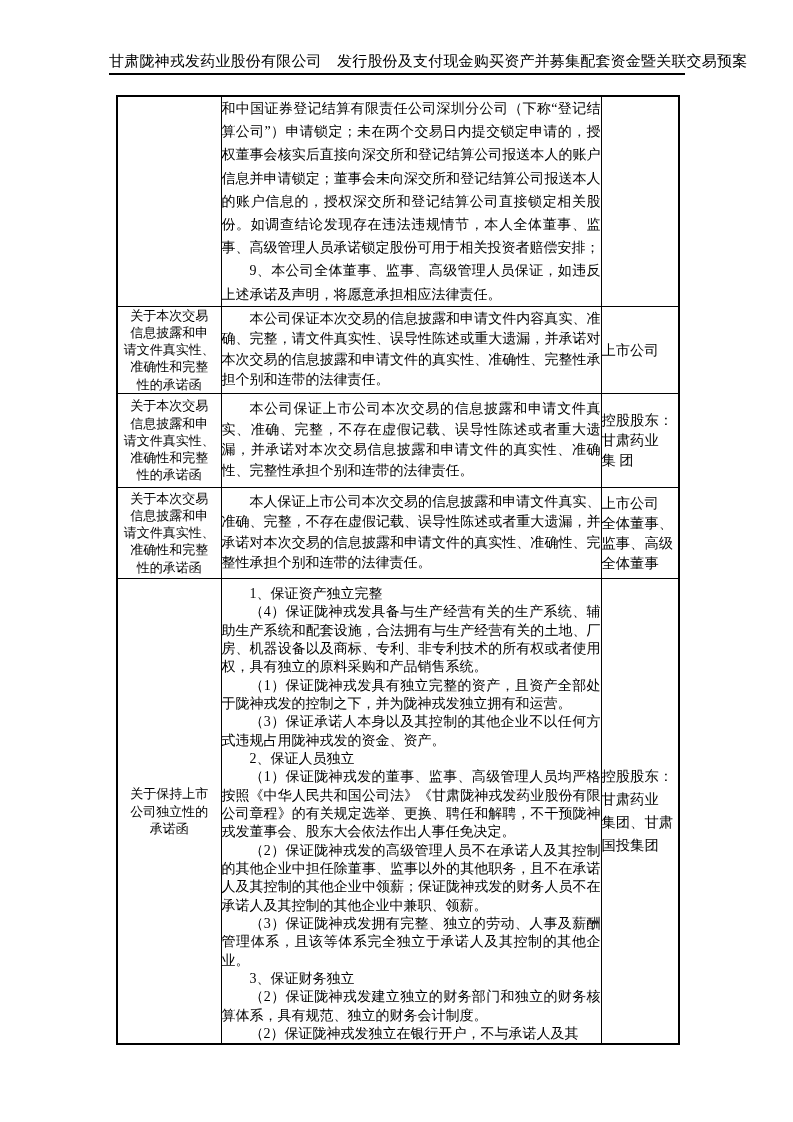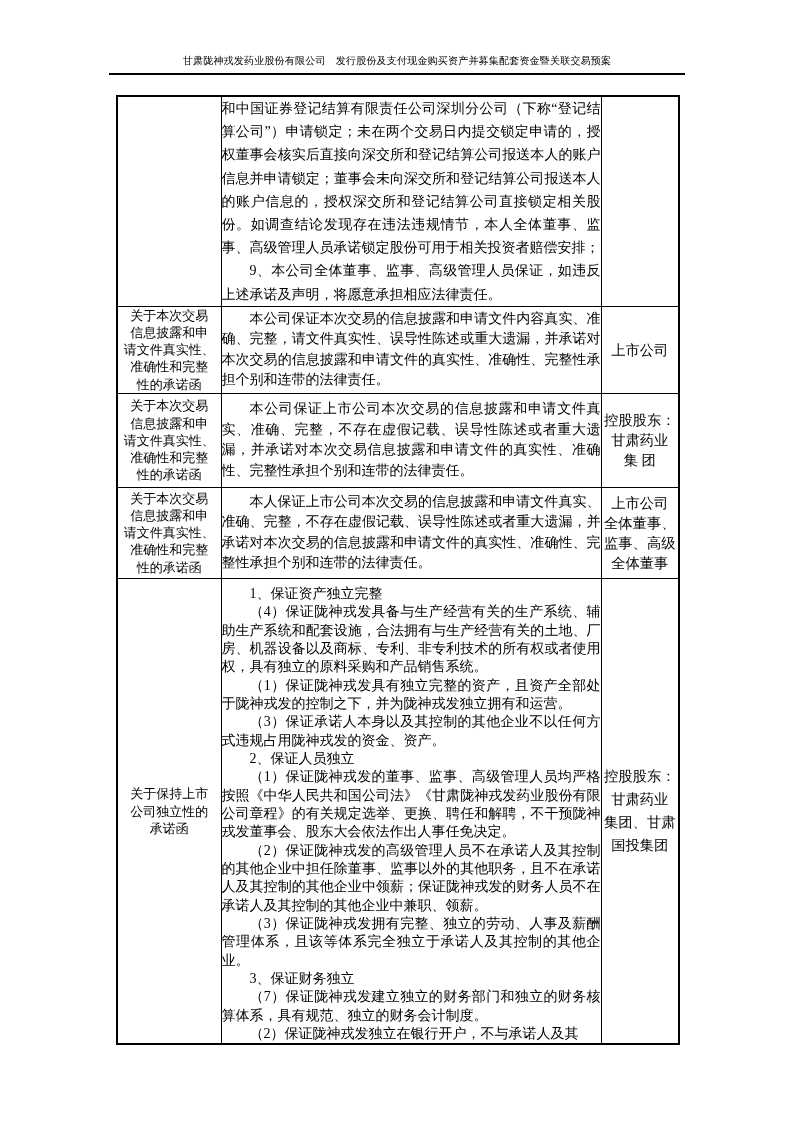--- a/index.html
+++ b/index.html
@@ -16,21 +16,21 @@
     background: #ffffff;
     overflow: hidden;
   }
   
   .doc-header {
     position: absolute;
     left: 109px;
     right: 108px;
     top: 50px;
     text-align: center;
-    font-size: 10px;
+    font-size: 15px;
     letter-spacing: 0.2px;
     line-height: 22px;
     padding-bottom: 1px;
     border-bottom: 2px solid #000000;
     white-space: nowrap;
   }
   
   table.doc-table {
     position: absolute;
     left: 116px;
@@ -57,21 +57,20 @@
   tr:nth-child(5) { height: 459px; }
 
   td.col-title {
     text-align: center;
     vertical-align: middle;
     font-size: 13px;
     line-height: 17.2px;
     padding: 2px 3px;
   }
   td.col-party {
-    text-align: center;
     vertical-align: middle;
     font-size: 14.3px;
     line-height: 20px;
     padding: 2px 1px;
   }
   tr:nth-child(5) td.col-party { line-height: 23px; }
 
   td.col-content {
     vertical-align: middle;
     padding: 3px 8px 3px 8px;
@@ -174,21 +173,21 @@
       <td class="col-content">
             <p class="para">1、保证资产独立完整</p>
             <p class="para">（4）保证陇神戎发具备与生产经营有关的生产系统、辅助生产系统和配套设施，合法拥有与生产经营有关的土地、厂房、机器设备以及商标、专利、非专利技术的所有权或者使用权，具有独立的原料采购和产品销售系统。</p>
             <p class="para">（1）保证陇神戎发具有独立完整的资产，且资产全部处于陇神戎发的控制之下，并为陇神戎发独立拥有和运营。</p>
             <p class="para">（3）保证承诺人本身以及其控制的其他企业不以任何方式违规占用陇神戎发的资金、资产。</p>
             <p class="para">2、保证人员独立</p>
             <p class="para">（1）保证陇神戎发的董事、监事、高级管理人员均严格按照《中华人民共和国公司法》《甘肃陇神戎发药业股份有限公司章程》的有关规定选举、更换、聘任和解聘，不干预陇神戎发董事会、股东大会依法作出人事任免决定。</p>
             <p class="para">（2）保证陇神戎发的高级管理人员不在承诺人及其控制的其他企业中担任除董事、监事以外的其他职务，且不在承诺人及其控制的其他企业中领薪；保证陇神戎发的财务人员不在承诺人及其控制的其他企业中兼职、领薪。</p>
             <p class="para">（3）保证陇神戎发拥有完整、独立的劳动、人事及薪酬管理体系，且该等体系完全独立于承诺人及其控制的其他企业。</p>
             <p class="para">3、保证财务独立</p>
-            <p class="para">（7）保证陇神戎发建立独立的财务部门和独立的财务核算体系，具有规范、独立的财务会计制度。</p>
+            <p class="para">（2）保证陇神戎发建立独立的财务部门和独立的财务核算体系，具有规范、独立的财务会计制度。</p>
             <p class="para">（2）保证陇神戎发独立在银行开户，不与承诺人及其</p>
           </td>
       <td class="col-party">
             <div class="party-line">控股股东：</div>
             <div class="party-line">甘肃药业</div>
             <div class="party-line">集团、甘肃</div>
             <div class="party-line">国投集团</div>
           </td>
     </tr>
       </tbody>

